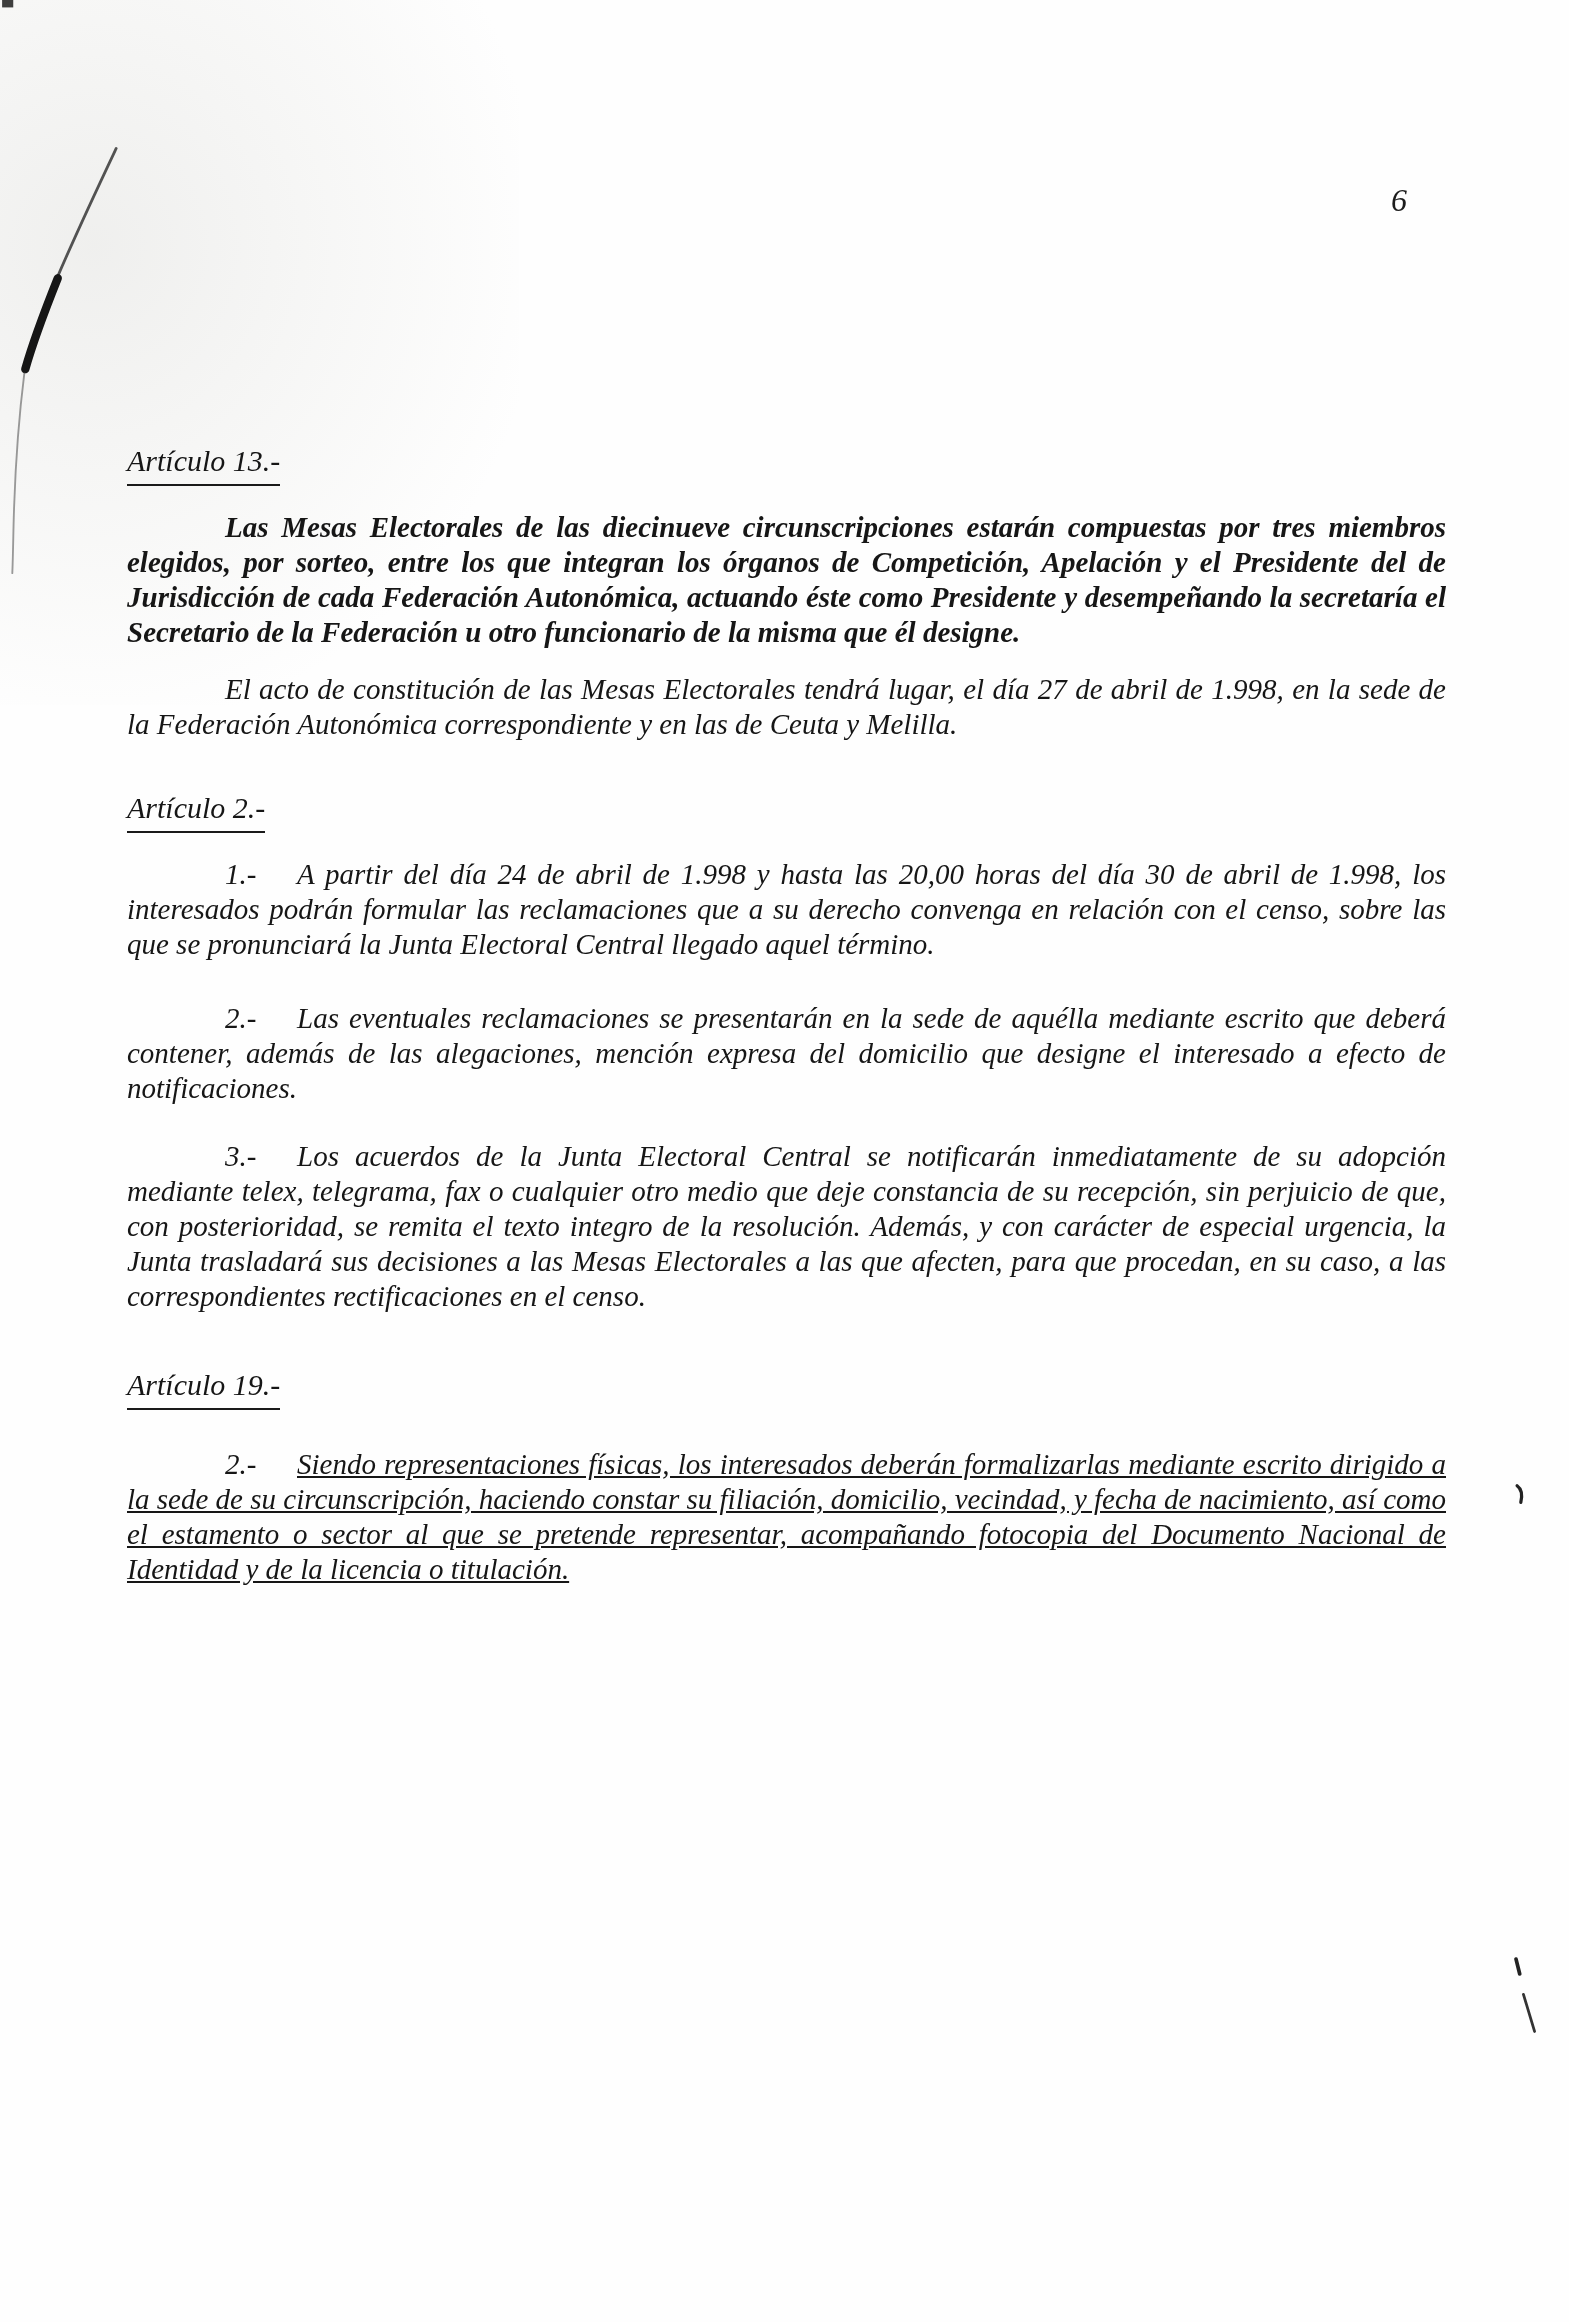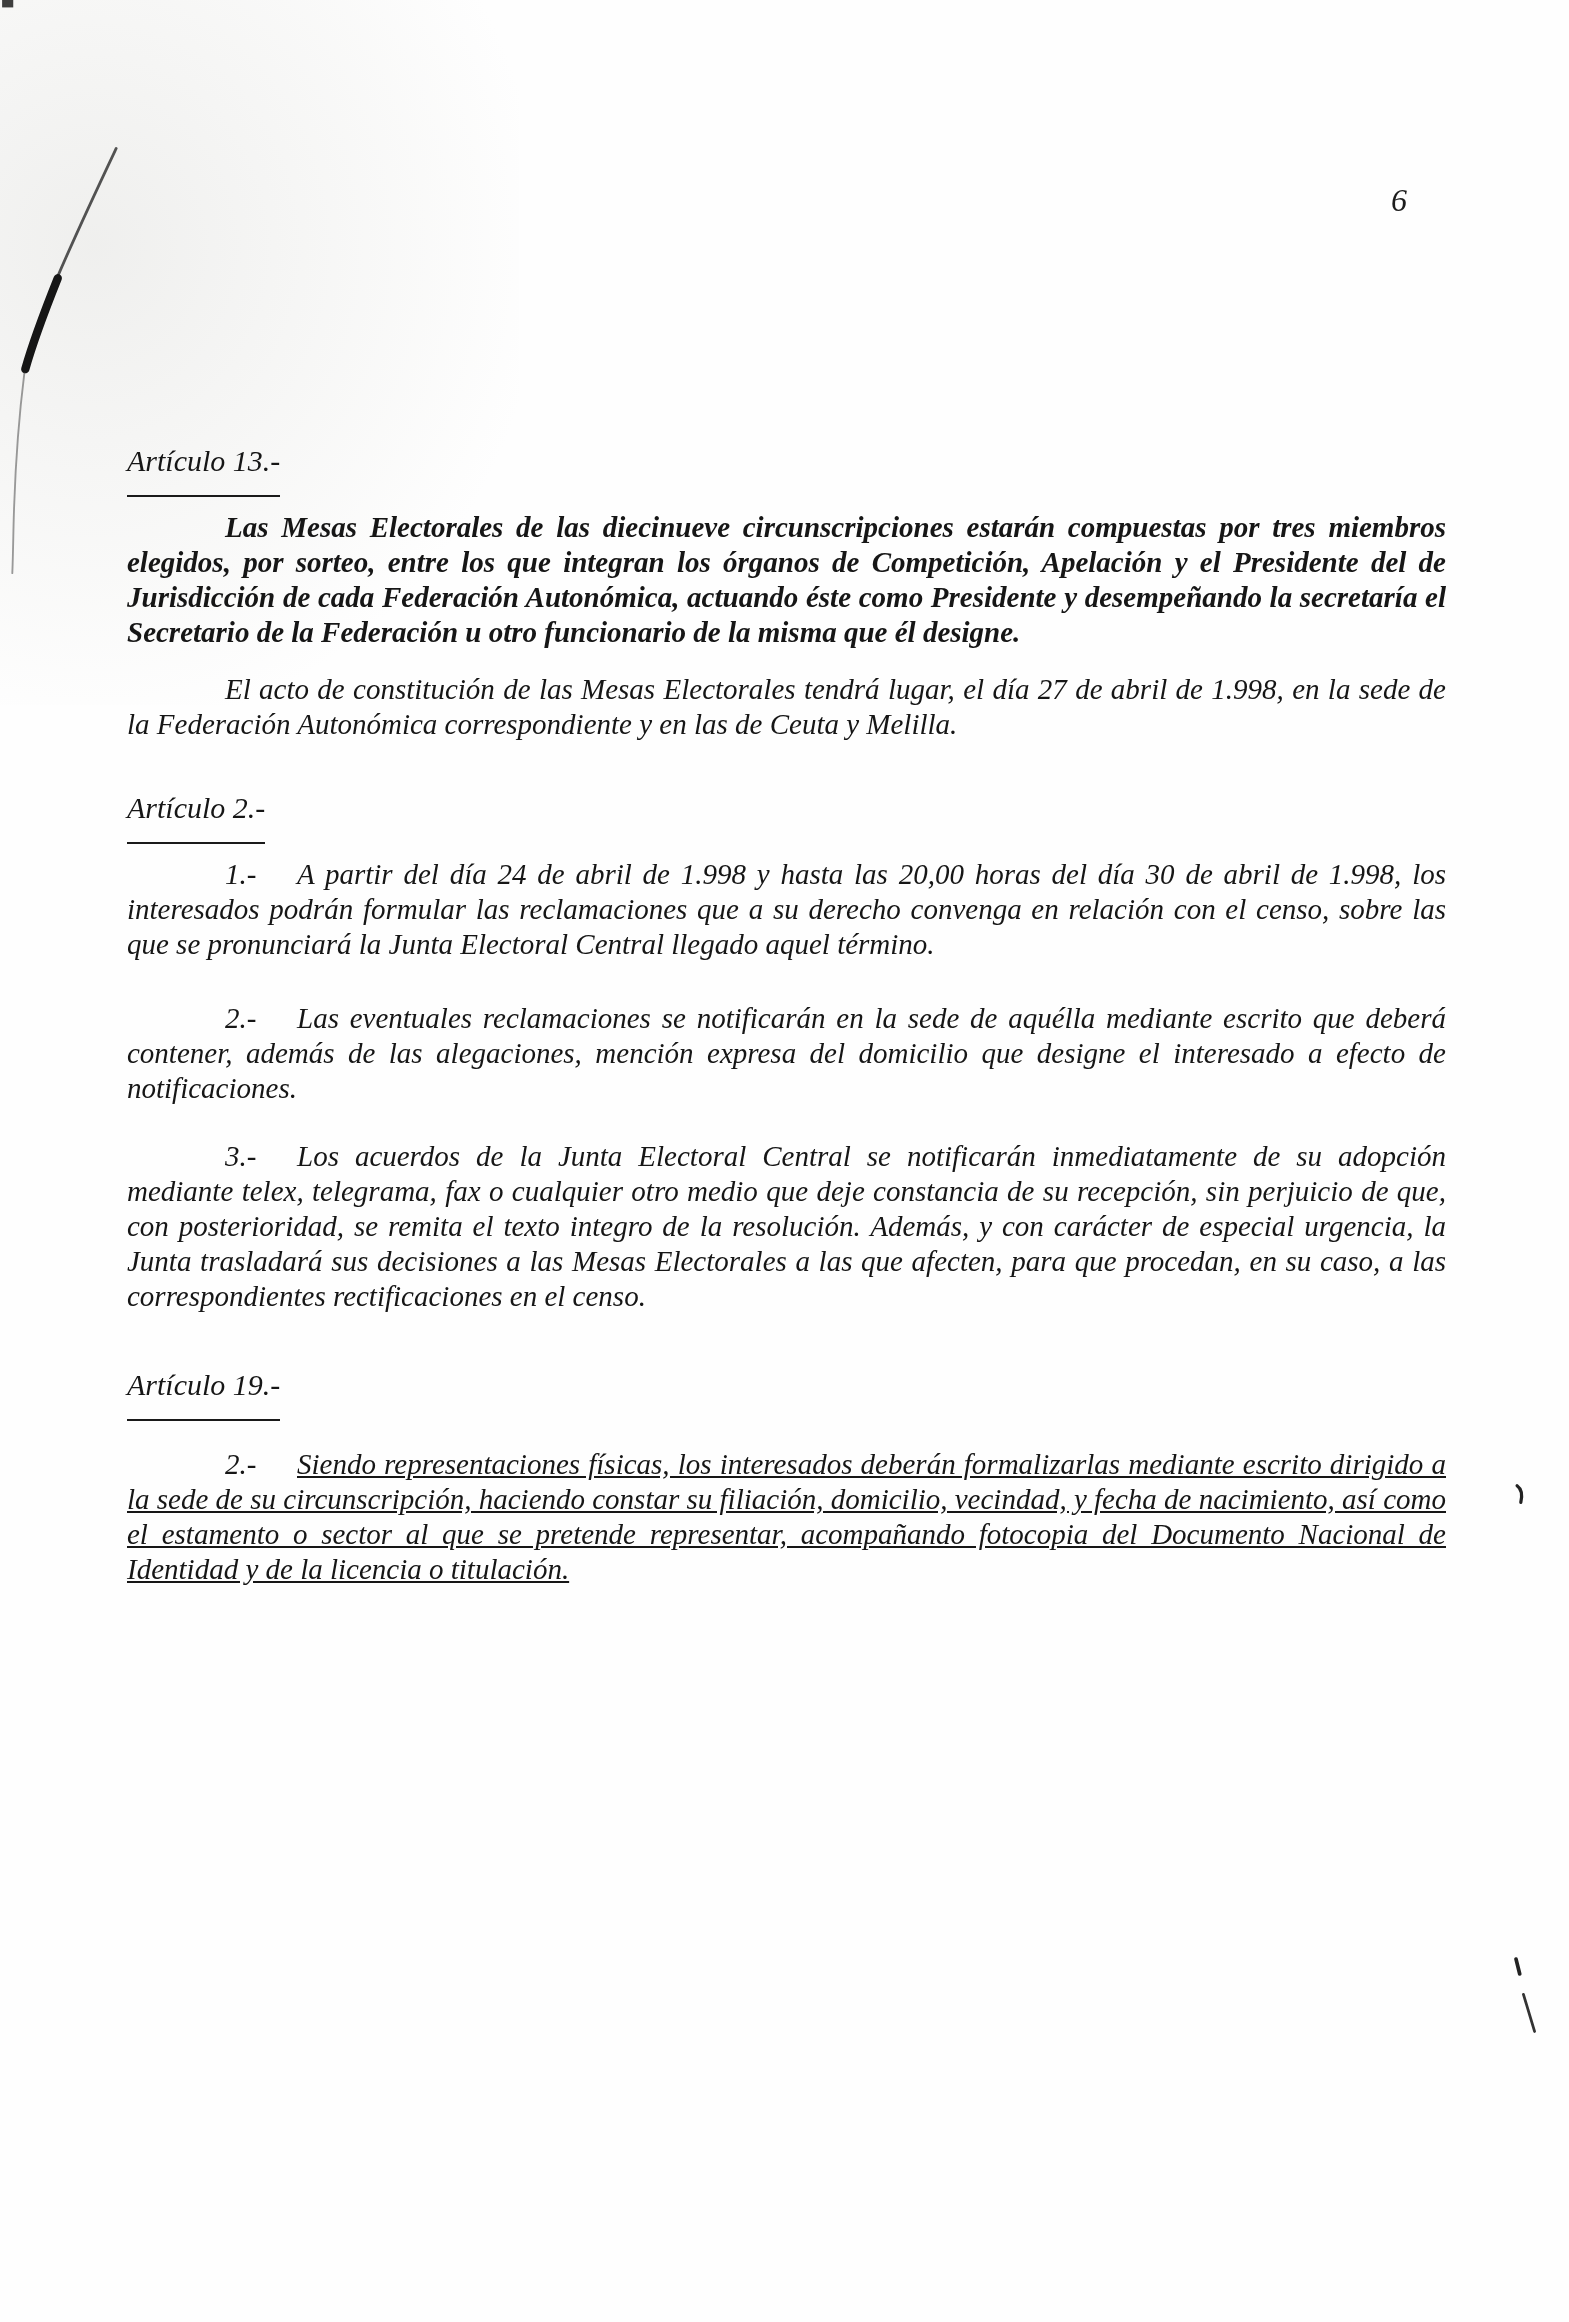--- a/index.html
+++ b/index.html
@@ -44,21 +44,21 @@
   }
   .art-heading {
     margin: 0;
     font-size: 30px;
     font-weight: normal;
     line-height: 35px;
     text-align: left;
   }
   .art-heading .hd {
     border-bottom: 2.3px solid #1a1a1a;
-    padding-bottom: 18px;
+    padding-bottom: 7px;
   }
   .para {
     margin: 0;
     text-indent: 98px;
   }
   .num {
     display: inline-block;
     width: 72px;
     text-indent: 0;
   }
@@ -113,21 +113,21 @@
       <span>El acto de constitución de las Mesas Electorales tendrá lugar, el día 27 de abril de 1.998, en la sede de la Federación Autonómica correspondiente y en las de Ceuta y Melilla.</span>
     </p>
 
     <h2 class="art-heading mt-h14">
       <span class="hd">Artículo 2.-</span>
     </h2>
     <p class="para mt-p2a">
       <span class="num">1.-</span><span>A partir del día 24 de abril de 1.998 y hasta las 20,00 horas del día 30 de abril de 1.998, los interesados podrán formular las reclamaciones que a su derecho convenga en relación con el censo, sobre las que se pronunciará la Junta Electoral Central llegado aquel término.</span>
     </p>
     <p class="para mt-p2b">
-      <span class="num">2.-</span><span>Las eventuales reclamaciones se notificarán en la sede de aquélla mediante escrito que deberá contener, además de las alegaciones, mención expresa del domicilio que designe el interesado a efecto de notificaciones.</span>
+      <span class="num">2.-</span><span>Las eventuales reclamaciones se presentarán en la sede de aquélla mediante escrito que deberá contener, además de las alegaciones, mención expresa del domicilio que designe el interesado a efecto de notificaciones.</span>
     </p>
     <p class="para mt-p2c">
       <span class="num">3.-</span><span>Los acuerdos de la Junta Electoral Central se notificarán inmediatamente de su adopción mediante telex, telegrama, fax o cualquier otro medio que deje constancia de su recepción, sin perjuicio de que, con posterioridad, se remita el texto integro de la resolución. Además, y con carácter de especial urgencia, la Junta trasladará sus decisiones a las Mesas Electorales a las que afecten, para que procedan, en su caso, a las correspondientes rectificaciones en el censo.</span>
     </p>
 
     <h2 class="art-heading mt-h15">
       <span class="hd">Artículo 19.-</span>
     </h2>
     <p class="para mt-p3b">
       <span class="num">2.-</span><span>Siendo representaciones físicas, los interesados deberán formalizarlas mediante escrito dirigido a la sede de su circunscripción, haciendo constar su filiación, domicilio, vecindad, y fecha de nacimiento, así como el estamento o sector al que se pretende representar, acompañando fotocopia del Documento Nacional de Identidad y de la licencia o titulación.</span>

